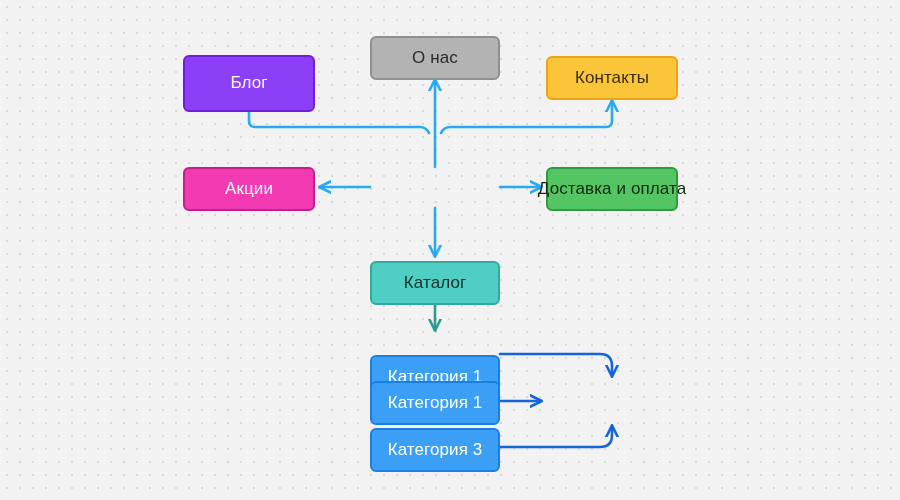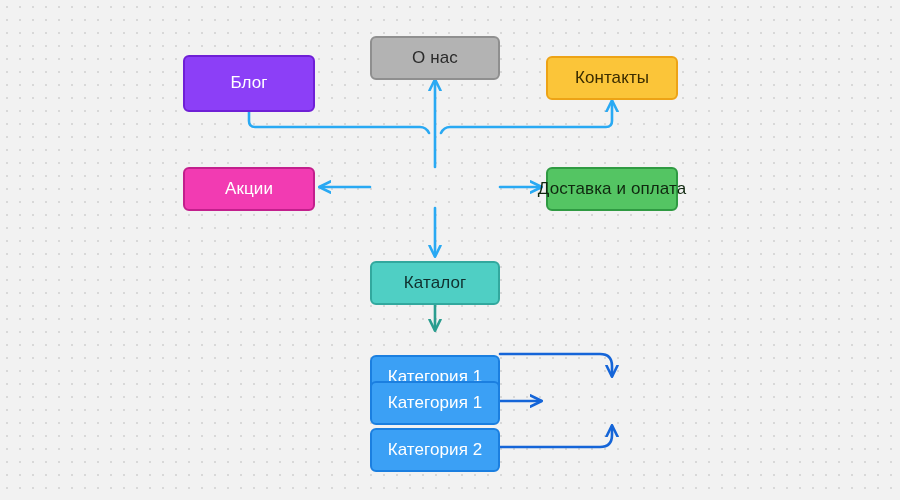--- a/index.html
+++ b/index.html
@@ -158,17 +158,17 @@
 
   <div class="node n-cat1">
     <span class="node-label">Категория 1</span>
   </div>
 
   <div class="node n-cat2">
     <span class="node-label">Категория 1</span>
   </div>
 
   <div class="node n-cat3">
-    <span class="node-label">Категория 2</span>
+    <span class="node-label">Категория 3</span>
   </div>
 
 
 </div>
 
 </body></html>

